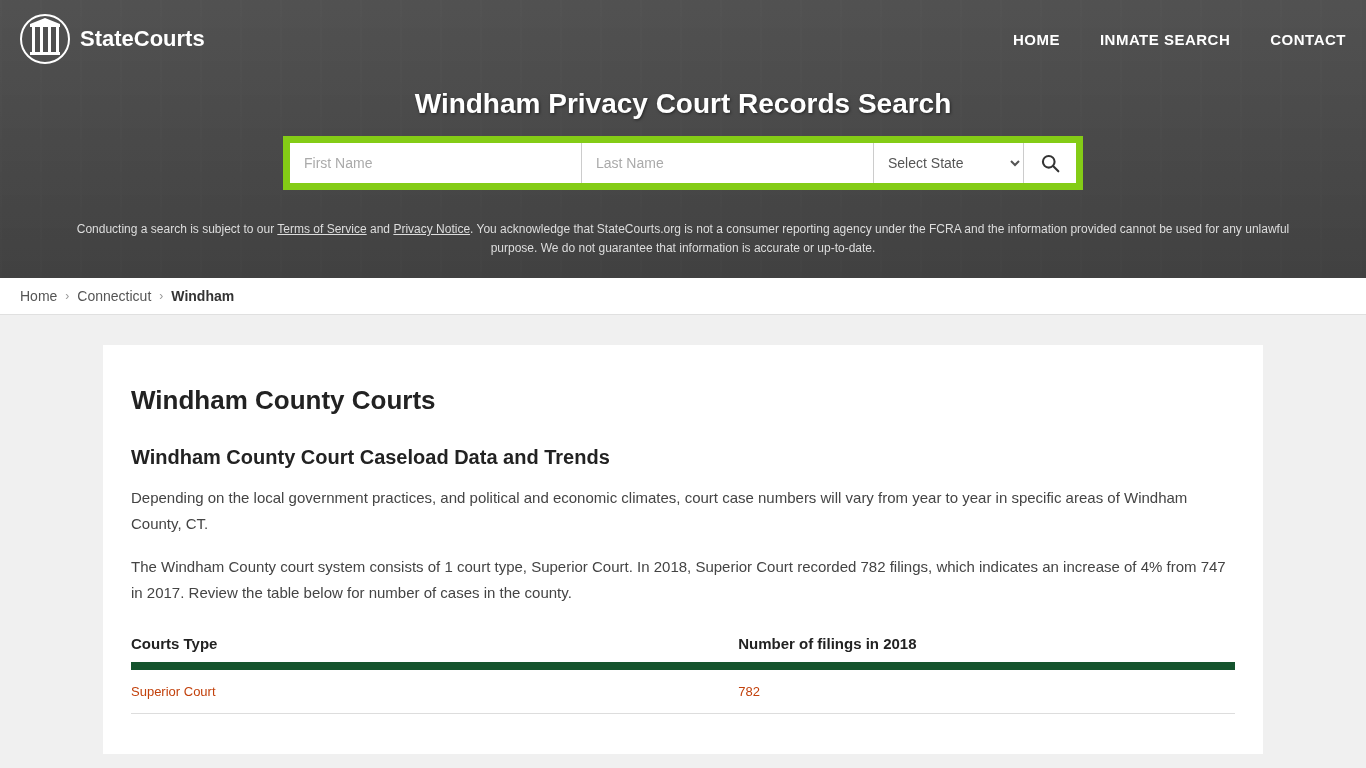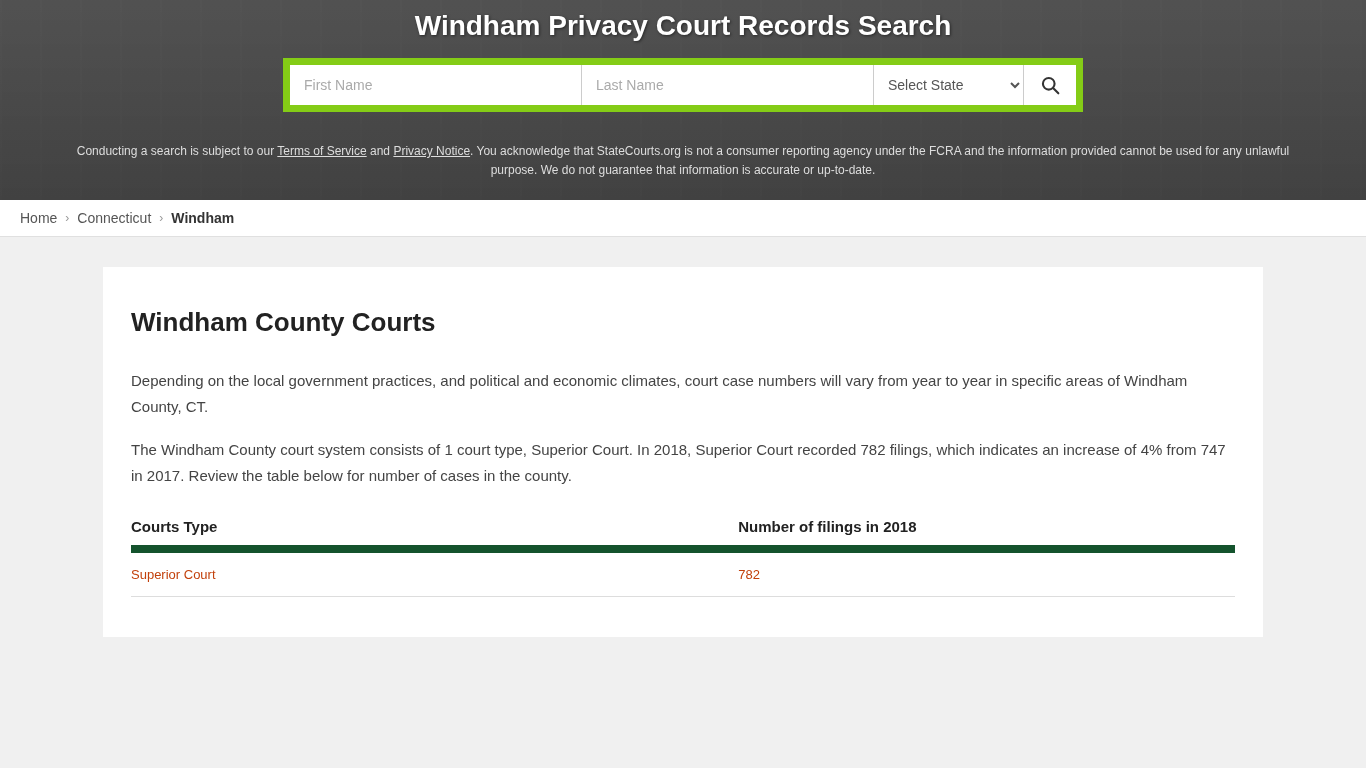--- a/index.html
+++ b/index.html
@@ -213,20 +213,42 @@
     .data-table .col-type { width: 55%; }
     .data-table .col-filings { width: 45%; }
   </style>
 </head>
 <body>
 
 <header class="header">
   <div class="header-bg"></div>
   <div class="header-inner">
 
+    <nav class="nav">
+      <a href="#" class="logo">
+
+        <svg class="logo-icon" viewBox="0 0 50 50" fill="none" xmlns="http://www.w3.org/2000/svg">
+          <circle cx="25" cy="25" r="24" stroke="white" stroke-width="2" fill="none"></circle>
+          <rect x="10" y="38" width="30" height="3" fill="white"></rect>
+          <rect x="10" y="10" width="30" height="3" fill="white"></rect>
+          <rect x="12" y="13" width="3" height="25" fill="white"></rect>
+          <rect x="20" y="13" width="3" height="25" fill="white"></rect>
+          <rect x="28" y="13" width="3" height="25" fill="white"></rect>
+          <rect x="36" y="13" width="3" height="25" fill="white"></rect>
+          <polygon points="25,4 10,10 40,10" fill="white"></polygon>
+        </svg>
+        <span class="logo-text">StateCourts</span>
+      </a>
+
+      <div class="nav-links">
+        <a href="#" class="nav-link">HOME</a>
+        <a href="#" class="nav-link">INMATE SEARCH</a>
+        <a href="#" class="nav-link">CONTACT</a>
+      </div>
+    </nav>
 
     <div class="search-section">
       <h1 class="search-title">Windham Privacy Court Records Search</h1>
       <div class="search-bar">
         <input type="text" class="search-input" placeholder="First Name" style="">
         <input type="text" class="search-input" placeholder="Last Name" style="">
         <select class="state-select">
         <option value="Select State">Select State</option><option value="Alabama">Alabama</option><option value="Alaska">Alaska</option><option value="Arizona">Arizona</option><option value="Arkansas">Arkansas</option><option value="California">California</option><option value="Colorado">Colorado</option><option value="Connecticut">Connecticut</option><option value="Delaware">Delaware</option><option value="Florida">Florida</option><option value="Georgia">Georgia</option><option value="Hawaii">Hawaii</option><option value="Idaho">Idaho</option><option value="Illinois">Illinois</option><option value="Indiana">Indiana</option><option value="Iowa">Iowa</option><option value="Kansas">Kansas</option><option value="Kentucky">Kentucky</option><option value="Louisiana">Louisiana</option><option value="Maine">Maine</option><option value="Maryland">Maryland</option><option value="Massachusetts">Massachusetts</option><option value="Michigan">Michigan</option><option value="Minnesota">Minnesota</option><option value="Mississippi">Mississippi</option><option value="Missouri">Missouri</option><option value="Montana">Montana</option><option value="Nebraska">Nebraska</option><option value="Nevada">Nevada</option><option value="New Hampshire">New Hampshire</option><option value="New Jersey">New Jersey</option><option value="New Mexico">New Mexico</option><option value="New York">New York</option><option value="North Carolina">North Carolina</option><option value="North Dakota">North Dakota</option><option value="Ohio">Ohio</option><option value="Oklahoma">Oklahoma</option><option value="Oregon">Oregon</option><option value="Pennsylvania">Pennsylvania</option><option value="Rhode Island">Rhode Island</option><option value="South Carolina">South Carolina</option><option value="South Dakota">South Dakota</option><option value="Tennessee">Tennessee</option><option value="Texas">Texas</option><option value="Utah">Utah</option><option value="Vermont">Vermont</option><option value="Virginia">Virginia</option><option value="Washington">Washington</option><option value="West Virginia">West Virginia</option><option value="Wisconsin">Wisconsin</option><option value="Wyoming">Wyoming</option></select>
         <button class="search-btn">
           <svg class="search-icon-svg" viewBox="0 0 24 24" fill="none" stroke="#333" stroke-width="2.5" stroke-linecap="round" stroke-linejoin="round">
@@ -247,20 +269,21 @@
 <nav class="breadcrumb">
   <a href="#">Home</a>
   <span class="breadcrumb-sep">›</span>
   <a href="#">Connecticut</a>
   <span class="breadcrumb-sep">›</span>
   <span class="breadcrumb-current">Windham</span>
 </nav>
 
 <main class="main-content">
   <h2 class="page-title">Windham County Courts</h2>
+  <h3 class="section-title">Windham County Court Caseload Data and Trends</h3>
   <p class="section-text">Depending on the local government practices, and political and economic climates, court case numbers will vary from year to year in specific areas of Windham County, CT.</p>
   <p class="section-text">The Windham County court system consists of 1 court type, Superior Court. In 2018, Superior Court recorded 782 filings, which indicates an increase of 4% from 747 in 2017. Review the table below for number of cases in the county.</p>
 
   <table class="data-table">
     <thead>
       <tr>
         <th class="col-type">Courts Type</th>
         <th class="col-filings">Number of filings in 2018</th>
       </tr>
     </thead>

